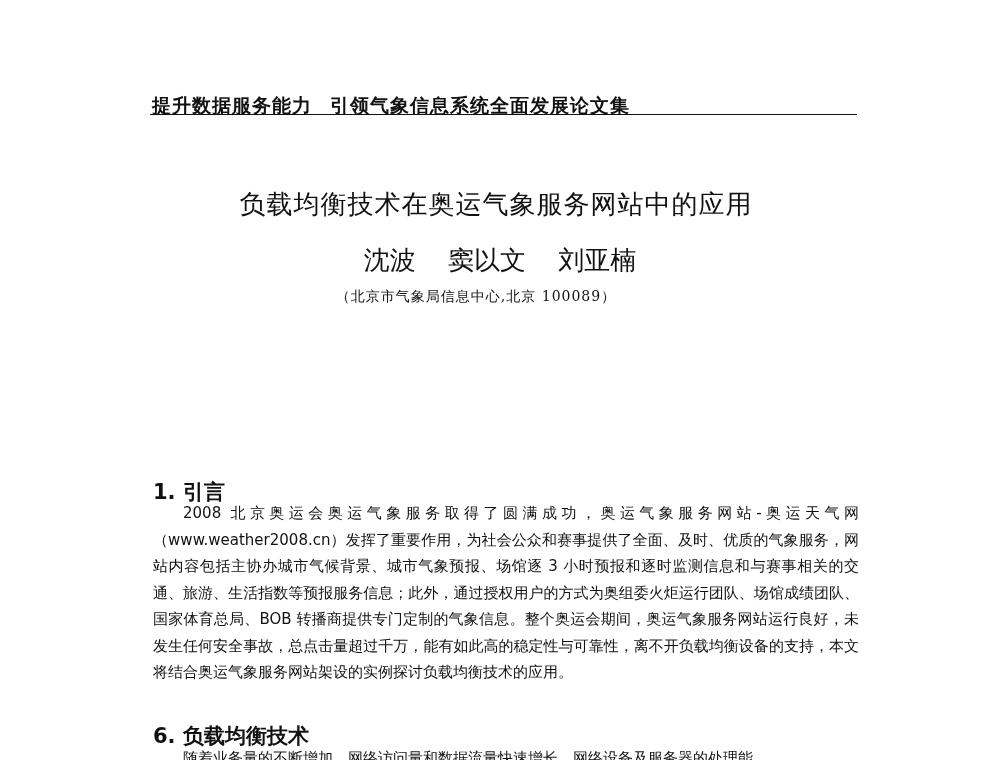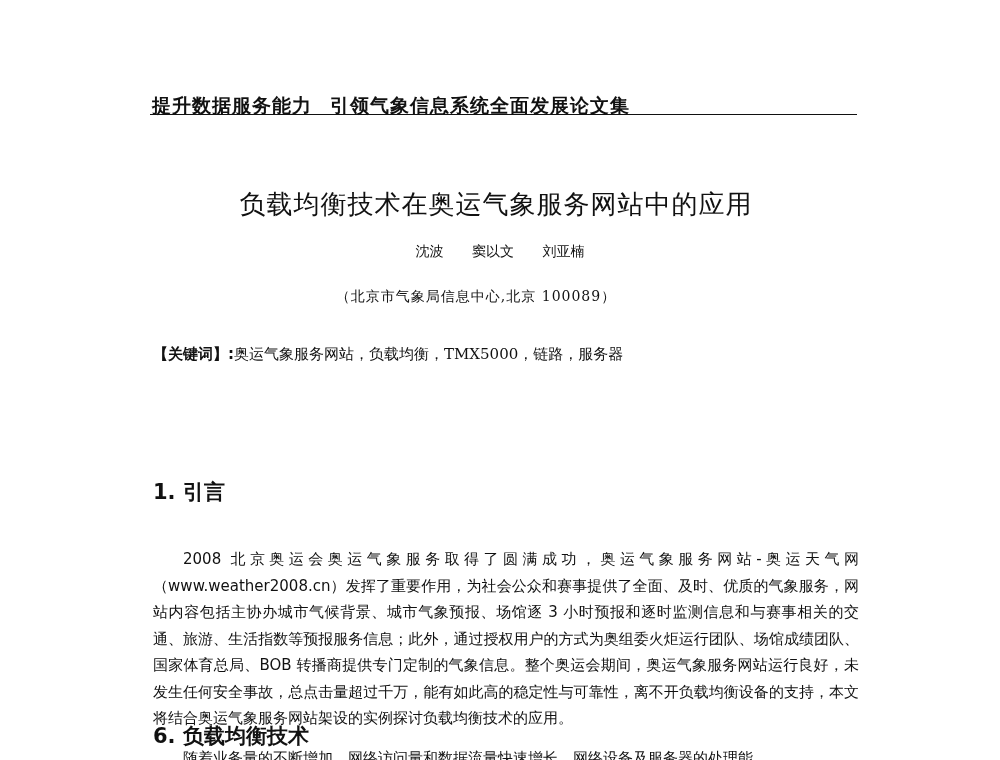--- a/index.html
+++ b/index.html
@@ -10,30 +10,30 @@
   .running-head {
     position:absolute; left:152px; top:93px; font-size:19px; font-weight:bold;
     letter-spacing:1px; font-family:"DejaVu Sans", sans-serif;
   }
   .running-head .sep { display:inline-block; width:18px; }
   .head-rule { position:absolute; left:150px; top:114px; width:707px; height:0; border-top:1.5px solid #111; }
   .title {
     position:absolute; left:0; width:992px; top:187px; text-align:center;
     font-size:26px; font-family:"DejaVu Sans", sans-serif; font-weight:normal; letter-spacing:1px;
   }
-  .authors { position:absolute; left:0; width:1000px; top:243px; text-align:center; font-size:14px; }
+  .authors { position:absolute; left:0; width:1000px; top:243px; text-align:center; font-size:26px; }
   .authors span { margin:0 12px; }
   .affil { position:absolute; left:0; width:952px; top:288px; text-align:center; font-size:14px; letter-spacing:1px; }
   .block { position:absolute; left:153px; width:706px; font-size:15px; line-height:25px; }
   .abstract { top:342px; }
   .abstract p, .body p { margin:0; text-align:justify; }
   .bracket-label { font-weight:bold; font-family:"DejaVu Sans", sans-serif; }
   .section-h { position:absolute; left:153px; font-size:21px; font-family:"DejaVu Sans", sans-serif; font-weight:bold; }
   .sec1 { top:478px; }
-  .body1 { top:500px; line-height:26.5px; font-family:"DejaVu Sans", sans-serif; font-size:15px;margin-top:46px; }
+  .body1 { top:500px; line-height:26.5px; font-family:"DejaVu Sans", sans-serif; font-size:15px; }
   .sec2 { top:722px; }
   .body2 { top:745px; font-family:"DejaVu Sans", sans-serif; font-size:15px; line-height:26px; }
   .indent { text-indent:30px; }
 </style>
 </head>
 <body>
 
 <div class="running-head">
   <span>提升数据服务能力</span><span class="sep"></span><span>引领气象信息系统全面发展论文集</span>
 </div>
@@ -43,21 +43,20 @@
 
 <div class="authors">
   <span>沈波</span>
   <span>窦以文</span>
   <span>刘亚楠</span>
 </div>
 
 <div class="affil">（北京市气象局信息中心,北京 100089）</div>
 
 <div class="block abstract">
-  <p><span class="bracket-label">【关键词】:</span><span>奥运气象服务网站，负载均衡，TMX5000，链路，服务器</span></p>
 </div>
 
 <div class="section-h sec1">1. 引言</div>
 <div class="block body body1">
   <p class="indent">2008 北京奥运会奥运气象服务取得了圆满成功，奥运气象服务网站-奥运天气网（www.weather2008.cn）发挥了重要作用，为社会公众和赛事提供了全面、及时、优质的气象服务，网站内容包括主协办城市气候背景、城市气象预报、场馆逐 3 小时预报和逐时监测信息和与赛事相关的交通、旅游、生活指数等预报服务信息；此外，通过授权用户的方式为奥组委火炬运行团队、场馆成绩团队、国家体育总局、BOB 转播商提供专门定制的气象信息。整个奥运会期间，奥运气象服务网站运行良好，未发生任何安全事故，总点击量超过千万，能有如此高的稳定性与可靠性，离不开负载均衡设备的支持，本文将结合奥运气象服务网站架设的实例探讨负载均衡技术的应用。</p>
 </div>
 
 <div class="section-h sec2">6. 负载均衡技术</div>
 <div class="block body body2">
   <p class="indent">随着业务量的不断增加，网络访问量和数据流量快速增长，网络设备及服务器的处理能</p>

